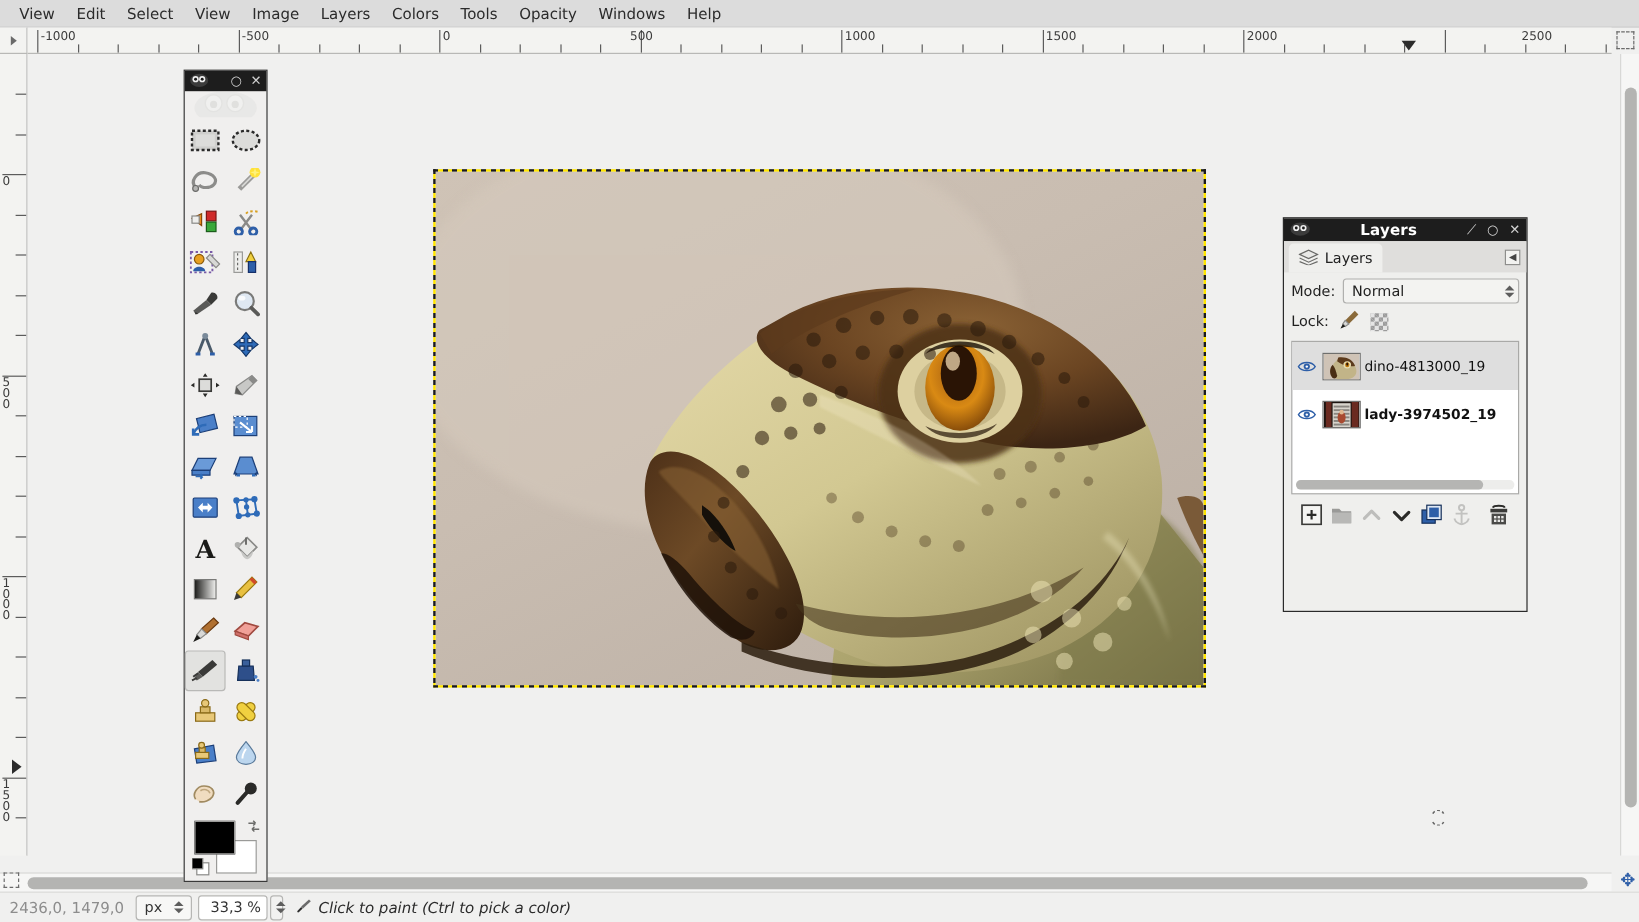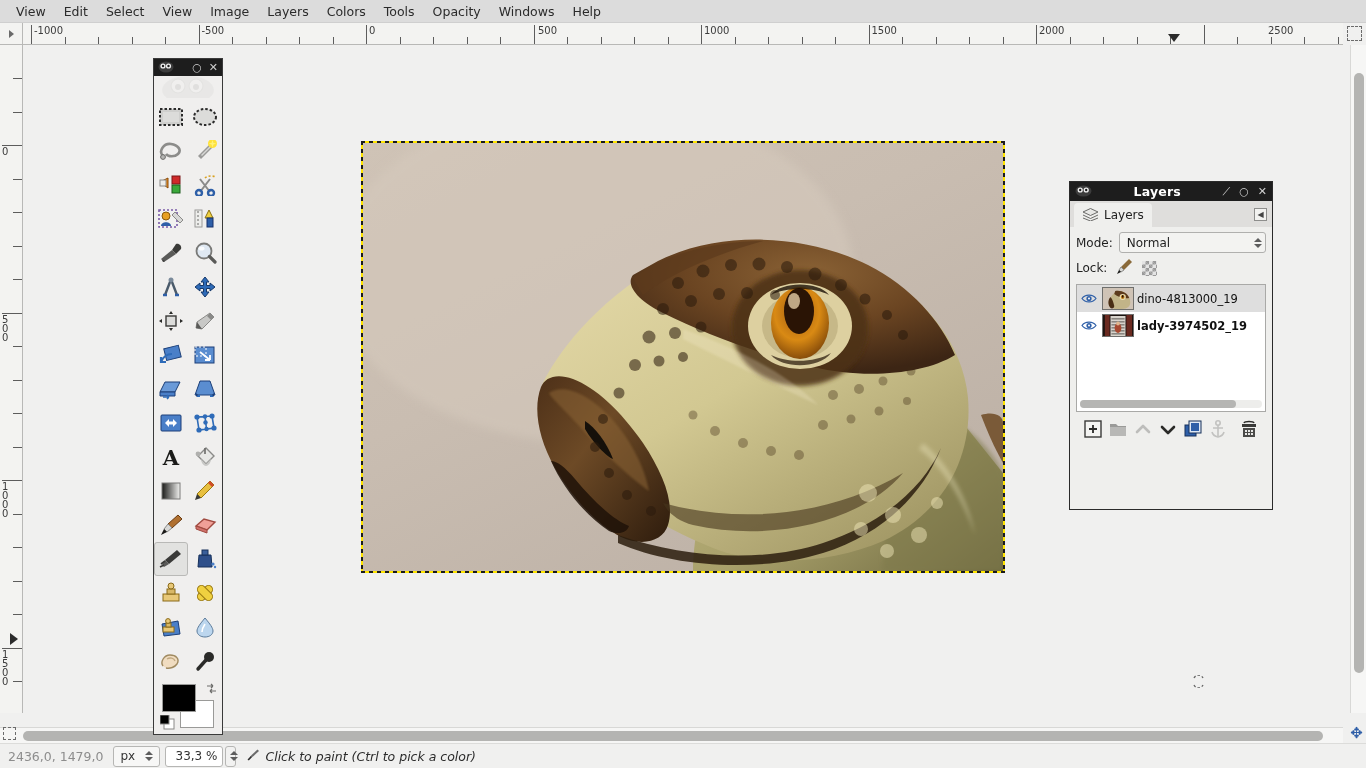--- a/index.html
+++ b/index.html
@@ -202,21 +202,21 @@
   .checker {
     width: 15px; height: 15px;
     background-image:
       linear-gradient(45deg, #9a9a9a 25%, transparent 25%, transparent 75%, #9a9a9a 75%),
       linear-gradient(45deg, #9a9a9a 25%, transparent 25%, transparent 75%, #9a9a9a 75%);
     background-size: 7px 7px; background-position: 0 0, 3.5px 3.5px; background-color: #e4e4e4;
   }
   .layer-list {
     background: #ffffff; border: 1px solid #a9a9a7; height: 128px; overflow: hidden; position: relative;
   }
-  .layer-row { display: flex; align-items: center; height: 27px; padding: 0 2px; gap: 3px; }
+  .layer-row { display: flex; align-items: center; height: 40px; padding: 0 2px; gap: 3px; }
   .layer-row.selected { background: #dedede; }
   .eye { width: 20px; display: flex; align-items: center; justify-content: center; }
   .thumb-box {
     width: 32px; height: 23px; border: 1px solid #6f6f6d; overflow: hidden; position: relative;
     background: #fff; display: flex; align-items: center; justify-content: center;
   }
   .layer-name { font-size: 11.5px; color: #111; font-weight: bold; white-space: nowrap; overflow: hidden; }
   .layer-row.selected .layer-name { font-weight: normal; }
   .list-hscroll { position: absolute; left: 3px; right: 3px; bottom: 3px; height: 8px; background: #ededeb; border-radius: 4px;}
   .list-hscroll i { position: absolute; left: 0; top: 0; width: 156px; height: 8px; background: #b5b5b3; border-radius: 4px; display:block;}
@@ -259,21 +259,21 @@
       <div class="tick" style="left: 242.5px; top: 14px; width: 1px; height: 7px;"></div>
       <div class="tick" style="left: 276px; top: 14px; width: 1px; height: 7px;"></div>
       <div class="tick" style="left: 309.5px; top: 14px; width: 1px; height: 7px;"></div>
       <div class="tick" style="left: 343px; top: 2px; width: 1px; height: 19px;"></div>
       <div class="rlabel" style="left: 346px; top: 3px;">0</div>
       <div class="tick" style="left: 376.5px; top: 14px; width: 1px; height: 7px;"></div>
       <div class="tick" style="left: 410px; top: 14px; width: 1px; height: 7px;"></div>
       <div class="tick" style="left: 443.5px; top: 14px; width: 1px; height: 7px;"></div>
       <div class="tick" style="left: 477px; top: 14px; width: 1px; height: 7px;"></div>
       <div class="tick" style="left: 510.5px; top: 2px; width: 1px; height: 19px;"></div>
-      <div class="rlabel" style="left: 515px; top: 3px;">500</div>
+      <div class="rlabel" style="left: 502px; top: 3px;">500</div>
       <div class="tick" style="left: 544px; top: 14px; width: 1px; height: 7px;"></div>
       <div class="tick" style="left: 577.5px; top: 14px; width: 1px; height: 7px;"></div>
       <div class="tick" style="left: 611px; top: 14px; width: 1px; height: 7px;"></div>
       <div class="tick" style="left: 644.5px; top: 14px; width: 1px; height: 7px;"></div>
       <div class="tick" style="left: 678px; top: 2px; width: 1px; height: 19px;"></div>
       <div class="rlabel" style="left: 681px; top: 3px;">1000</div>
       <div class="tick" style="left: 711.5px; top: 14px; width: 1px; height: 7px;"></div>
       <div class="tick" style="left: 745px; top: 14px; width: 1px; height: 7px;"></div>
       <div class="tick" style="left: 778.5px; top: 14px; width: 1px; height: 7px;"></div>
       <div class="tick" style="left: 812px; top: 14px; width: 1px; height: 7px;"></div>

